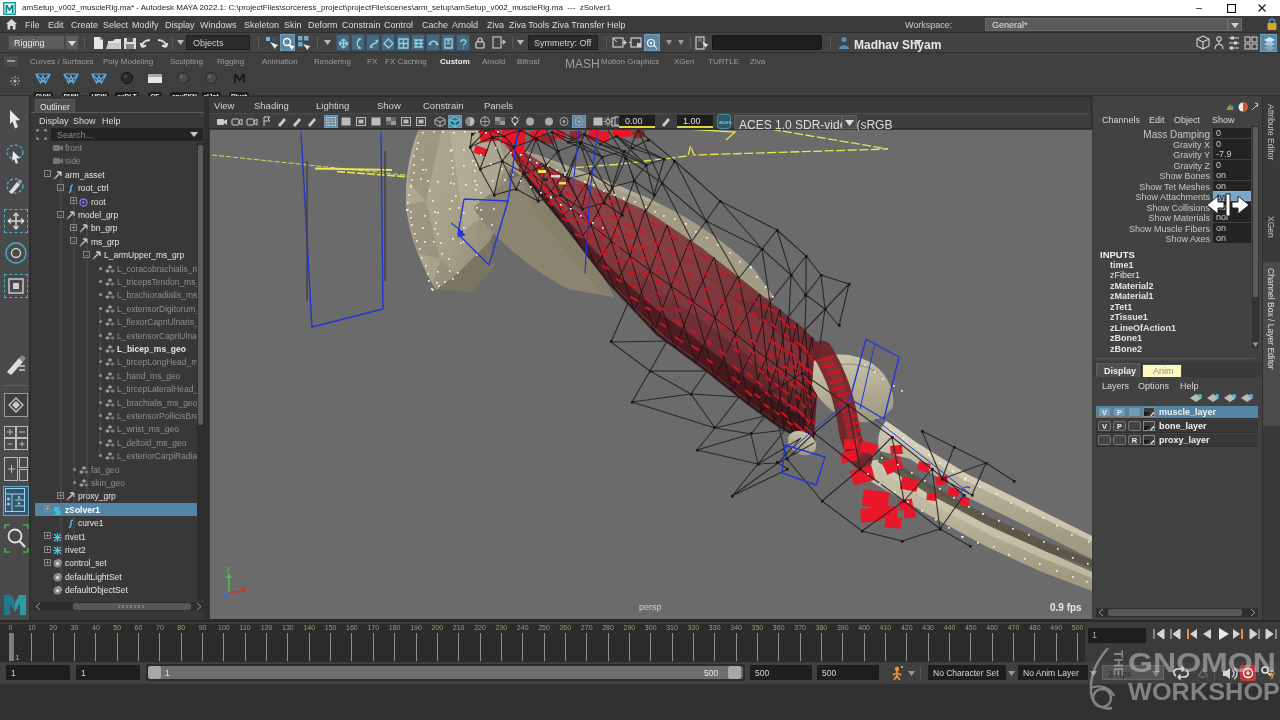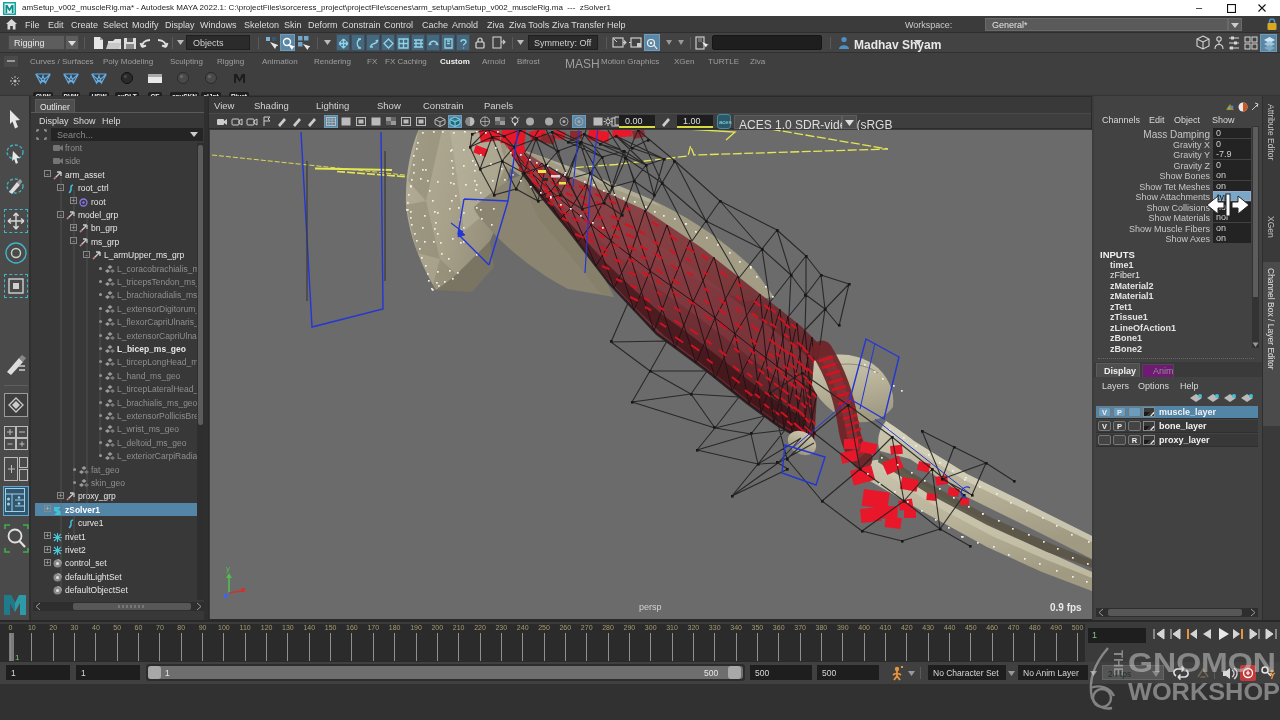--- a/index.html
+++ b/index.html
@@ -1371,21 +1371,21 @@
       <div class="abs" style="left:1px;top:1px;width:5px;height:170px;background:#5c5c5c"></div>
       <svg width="7" height="6" style="position:absolute;left:0;bottom:0">
         <path d="M0.5 0.5 L6.5 0.5 L3.5 5 Z" fill="#999"></path>
       </svg>
     </div>
     <div class="abs" style="left:4px;top:262px;width:156px;height:1px;border-top:1px dotted #666"></div>
     <div class="abs" style="left:0;top:266px;width:168px;height:15px;background:#3a3a3a">
       <div class="abs" style="left:2px;top:1px;width:44px;height:14px;background:#4e4e4e;border:1px solid #5c5c5c;border-bottom:0">
         <span class="tx" style="left:7px;top:2px;font-size:9px;font-weight:bold;color:#f0f0f0">Display</span>
       </div>
-      <div class="abs" style="left:48px;top:2px;width:32px;height:13px;background:#701a75;border:1px solid #4a4a4a;border-bottom:0">
+      <div class="abs" style="left:48px;top:2px;width:40px;height:13px;background:#fef9c3;border:1px solid #4a4a4a;border-bottom:0">
         <span class="tx" style="left:10px;top:1px;font-size:9px;color:#8f8f8f">Anim</span>
       </div>
     </div>
     <span class="tx" style="left:8px;top:285px;font-size:9px;color:#d8d8d8">Layers</span>
     <span class="tx" style="left:44px;top:285px;font-size:9px;color:#d8d8d8">Options</span>
     <span class="tx" style="left:86px;top:285px;font-size:9px;color:#d8d8d8">Help</span>
     <svg class="abs" style="left:96px;top:298px" width="13" height="10">
       <path d="M6 0 L12 4 L6 8 L0 4 Z" fill="#b9b9b9"></path>
       <circle cx="10" cy="2" r="2" fill="#3fc1d6"></circle>
     </svg>

